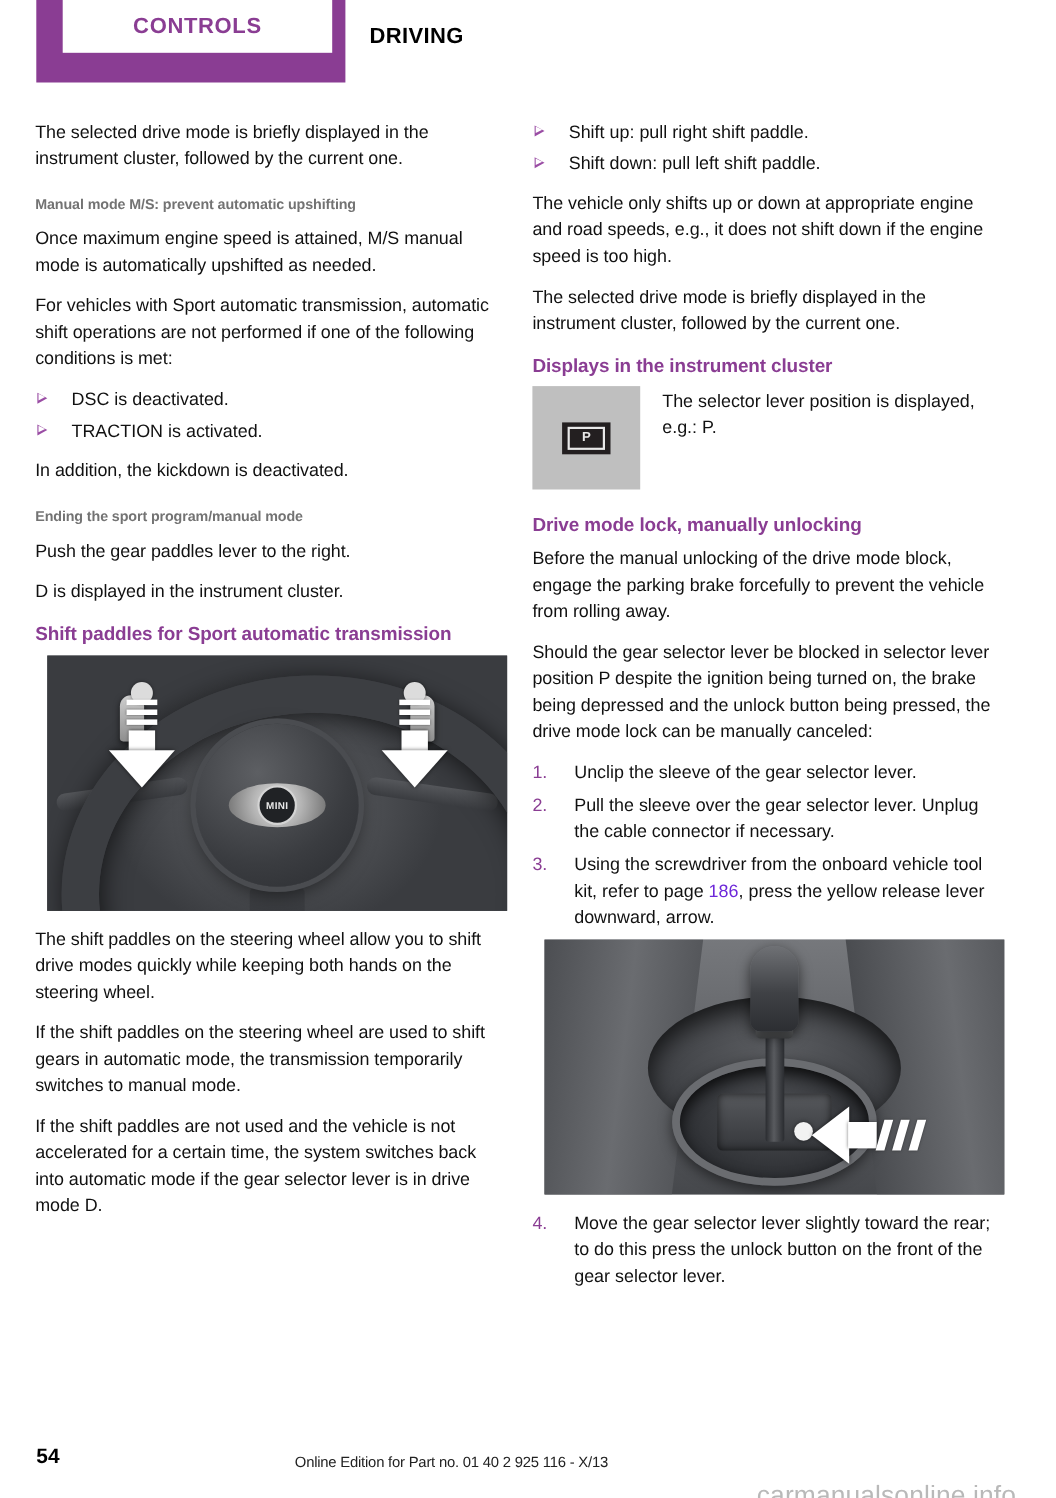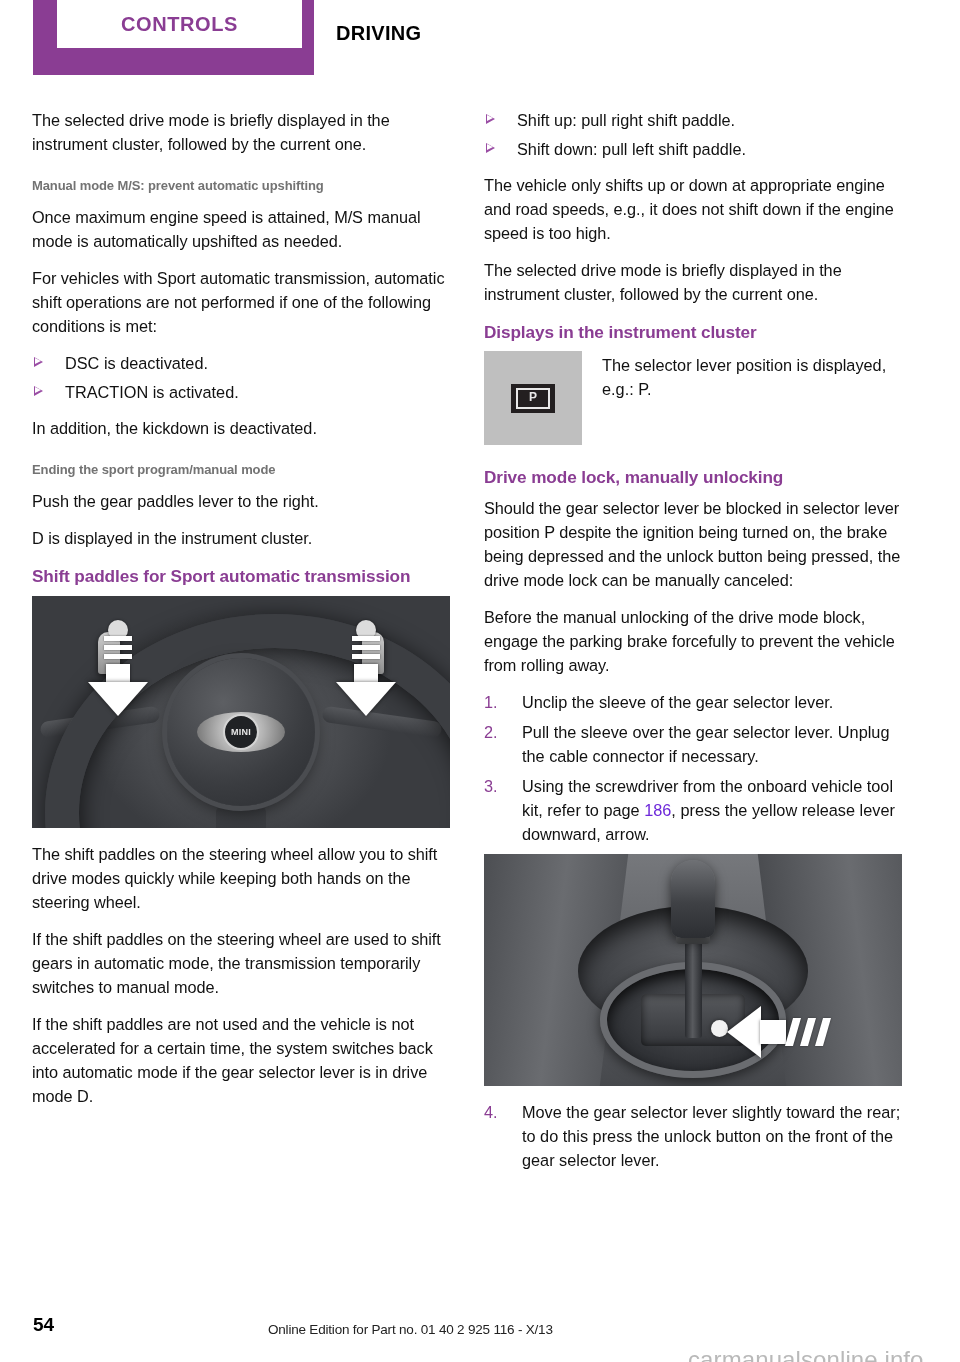--- a/index.html
+++ b/index.html
@@ -164,21 +164,21 @@
     font-size: 16.3px;
     line-height: 24px;
   }
   a.pageref {
     color: #6d28d9;
     text-decoration: none;
   }
 
   
   .figure {
-    margin: 8px 0 14px 0;
+    margin: 8px 0 14px 11px;
     width: 477px;
   }
 
   
   .photo-wheel {
     position: relative;
     width: 418px;
     height: 232px;
     overflow: hidden;
     background: #6e7074;
@@ -649,22 +649,22 @@
       <div class="pfig-tile">
         <div class="pfig-badge">
           <div class="pfig-badge-inner">P</div>
         </div>
       </div>
       <div class="pfig-text">The selector lever position is displayed, e.g.: P.</div>
     </div>
 
     <h2 class="head-main tight-top">Drive mode lock, manually unlocking</h2>
 
+    <p class="body">Before the manual unlocking of the drive mode block, engage the parking brake forcefully to prevent the vehicle from rolling away.</p>
     <p class="body">Should the gear selector lever be blocked in selector lever position P despite the ignition being turned on, the brake being depressed and the unlock button being pressed, the drive mode lock can be manually canceled:</p>
-    <p class="body">Before the manual unlocking of the drive mode block, engage the parking brake forcefully to prevent the vehicle from rolling away.</p>
 
     <ol class="steps">
       <li>
         <span class="stepnum">1.</span>
         <span>Unclip the sleeve of the gear selector lever.</span>
       </li>
       <li>
         <span class="stepnum">2.</span>
         <span>Pull the sleeve over the gear selector lever. Unplug the cable connector if necessary.</span>
       </li>

